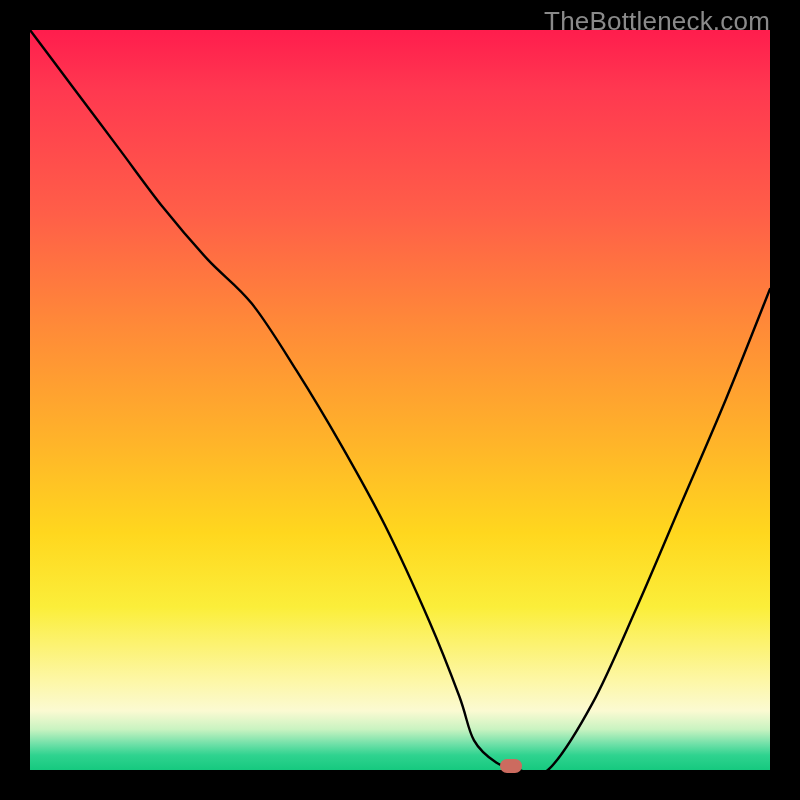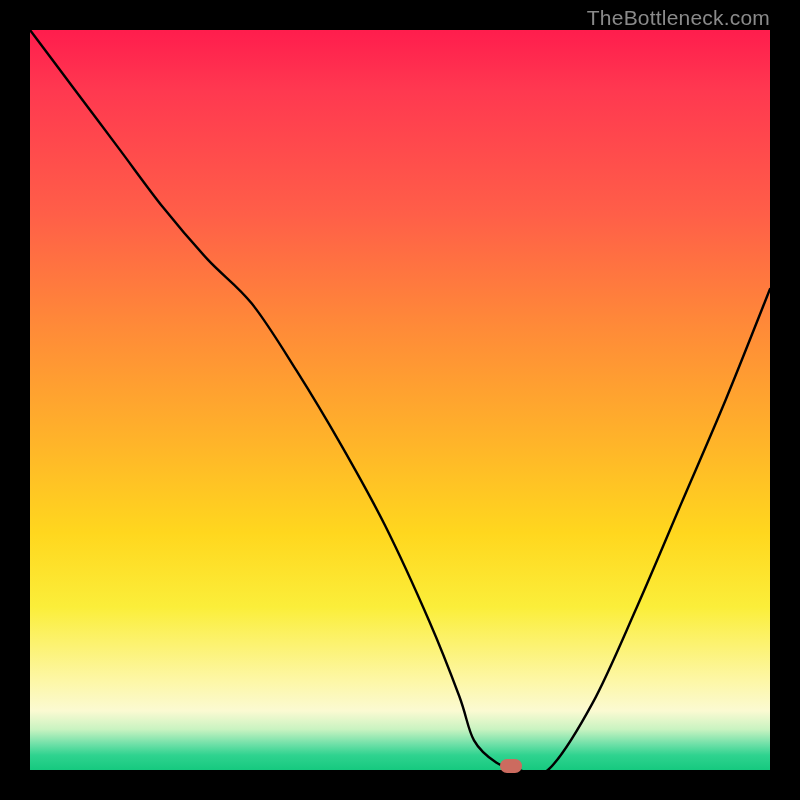--- a/index.html
+++ b/index.html
@@ -38,21 +38,21 @@
       #6fe0a8 96.5%,
       #2fd38f 98%,
       #16c97f 100%
     );
   }
   .watermark {
     position: absolute;
     top: 6px;
     right: 30px;
     color: #8a8a8a;
-    font-size: 21px;
+    font-size: 26px;
     font-weight: 500;
     letter-spacing: 0.2px;
     user-select: none;
   }
   svg.curve {
     position: absolute;
     left: 0;
     top: 0;
     width: 740px;
     height: 740px;

